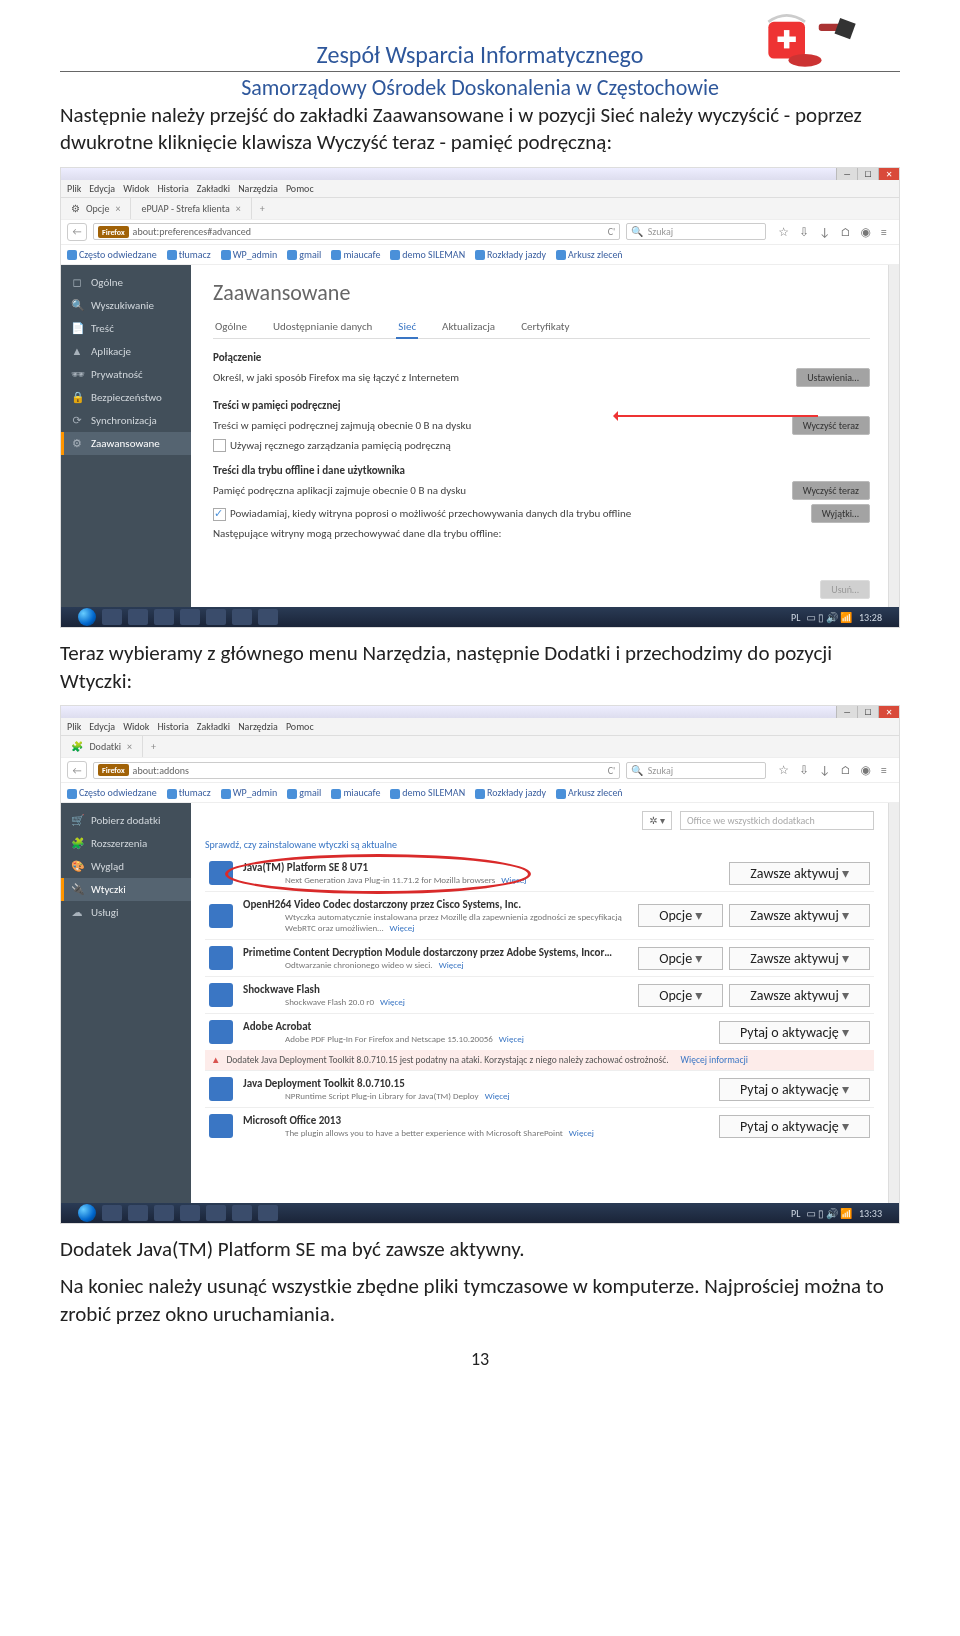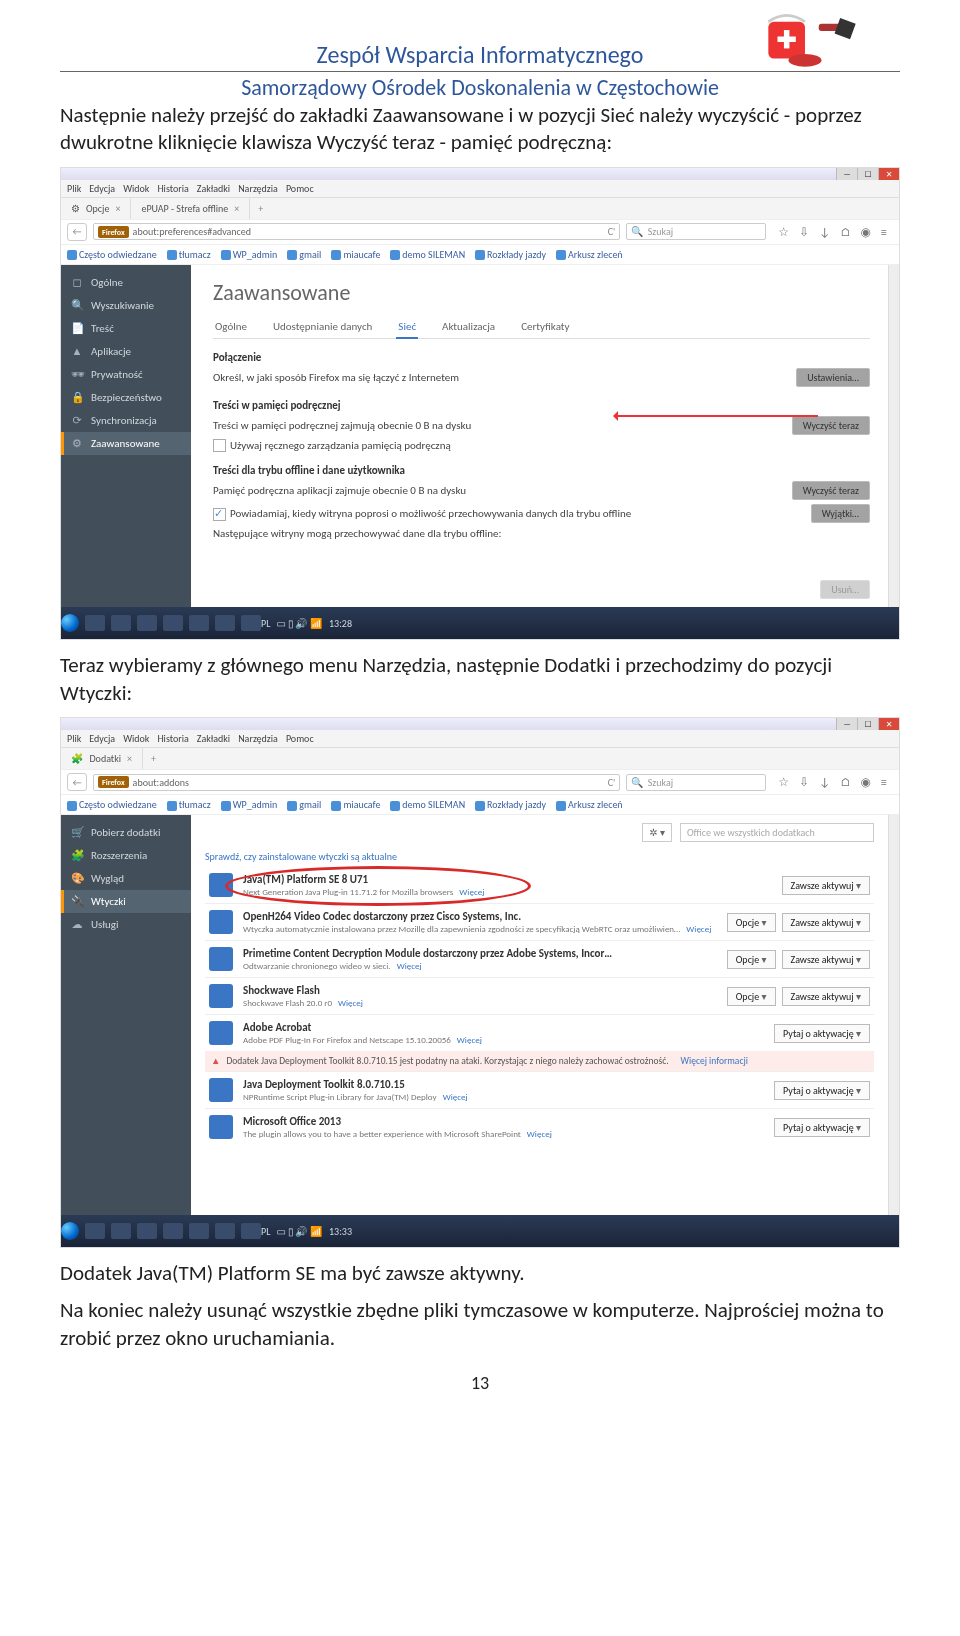--- a/index.html
+++ b/index.html
@@ -46,42 +46,42 @@
   .sect { margin-top:12px; font-size:11px; }
   .sect b { color:#333; }
   .row { display:flex; justify-content:space-between; align-items:center; margin-top:4px; }
   .btn { border:1px solid #bbb; background:#a3a3a3; padding:2px 10px; border-radius:2px; color:#333; font-size:10px; }
   .chk { display:inline-block; width:11px; height:11px; border:1px solid #aaa; margin-right:4px; vertical-align:middle; background:#fff; position:relative; }
   .chk.checked::after { content:"✓"; position:absolute; left:0; top:-2px; font-size:11px; color:#4a90d9; }
   .numbox { display:inline-block; border:1px solid #ccc; padding:0 18px 0 6px; background:#fff; margin:0 4px; }
   .arrow-red { position:absolute; right:70px; top:150px; width:200px; height:2px; background:#e33; }
   .arrow-red::after { content:""; position:absolute; left:-10px; top:-4px; border:5px solid transparent; border-right-color:#e33; }
   .ff-scrollbar { width:10px; background:#eee; border-left:1px solid #ddd; }
-  .taskbar { height:32px; background:linear-gradient(#2a3b55,#1a2438); display:flex; align-items:center; color:#cfd8e3; font-size:10px; padding:0 0; }
+  .taskbar { height:20px; background:linear-gradient(#2a3b55,#1a2438); display:flex; align-items:center; color:#cfd8e3; font-size:10px; padding:0 17px; justify-content:space-between; }
   .tb-left { display:flex; align-items:center; gap:6px; }
   .orb { width:18px; height:18px; border-radius:50%; background:radial-gradient(circle at 30% 30%, #6cf, #06c 60%, #036); }
   .tb-ic { width:20px; height:16px; background:#3a4c6b; border-radius:2px; }
   .tb-right { display:flex; align-items:center; gap:6px; }
   
   .addons-body { display:flex; min-height:400px; }
   .addons-side { width:130px; background:#424f5a; color:#d0d6db; padding:6px 0; }
   .addons-main { flex:1; background:#fff; padding:8px 14px; position:relative; }
   .addons-search { display:flex; justify-content:flex-end; gap:8px; margin-bottom:8px; }
   .addons-searchbox { border:1px solid #ccc; padding:2px 6px; color:#aaa; width:180px; font-size:10px; }
   .gear { border:1px solid #ccc; padding:2px 6px; color:#666; font-size:10px; }
   .update-link { color:#3a76c4; font-size:10px; margin-bottom:4px; }
   .plugin { display:flex; align-items:center; padding:6px 4px; border-top:1px solid #eee; gap:10px; }
   .plugin:first-of-type { border-top:none; }
   .plug-ic { width:24px; height:24px; background:#3a76c4; border-radius:3px; flex-shrink:0; }
   .plug-body { flex:1; }
   .plug-title { font-weight:bold; color:#333; font-size:11px; }
-  .plug-sub { color:#777; font-size:9px; }
+  .plug-sub { color:#777; font-size:9px;margin-left:42px; }
   .plug-more { color:#3a76c4; margin-left:6px; }
   .plug-actions { display:flex; gap:6px; align-items:center; }
-  .dropdown { border:1px solid #bbb; padding:2px 8px; font-size:10px; background:#fafafa; white-space:nowrap; }
+  .dropdown { border:1px solid #bbb; padding:2px 20px; font-size:14px; background:#fafafa; white-space:nowrap; }
   .dropdown::after { content:" ▾"; color:#666; }
   .warning-box { background:#fdecea; padding:4px 6px; font-size:9.5px; color:#555; display:flex; align-items:center; gap:6px; }
   .warning-box .tri { color:#d9534f; }
   .red-oval { position:absolute; border:3px solid #d92a2a; border-radius:50%/50%; width:300px; height:34px; left:34px; top:51px; pointer-events:none; }
   .pagenum { text-align:center; font-size:18px; margin-top:20px; }
 </style>
 </head>
 <body>
 
 <div class="page">
@@ -113,21 +113,21 @@
       </div>
     </div>
     <div class="menubar" id="menubar1"><span>Plik</span><span>Edycja</span><span>Widok</span><span>Historia</span><span>Zakładki</span><span>Narzędzia</span><span>Pomoc</span></div>
     <div class="tabbar">
       <div class="tab">
           <span>⚙</span>
           <span>Opcje</span>
           <span class="x">×</span>
         </div>
       <div class="tab">
-          <span>ePUAP - Strefa offline</span>
+          <span>ePUAP - Strefa klienta</span>
           <span class="x">×</span>
         </div>
       <div class="tab-plus">+</div>
     </div>
     <div class="urlrow">
       <div class="iconbox">←</div>
       <div class="urlbar">
         <span class="ff-badge">Firefox</span>
         <span class="urltext">about:preferences#advanced</span>
         <span style="margin-left:auto" class="refresh">C'</span>

